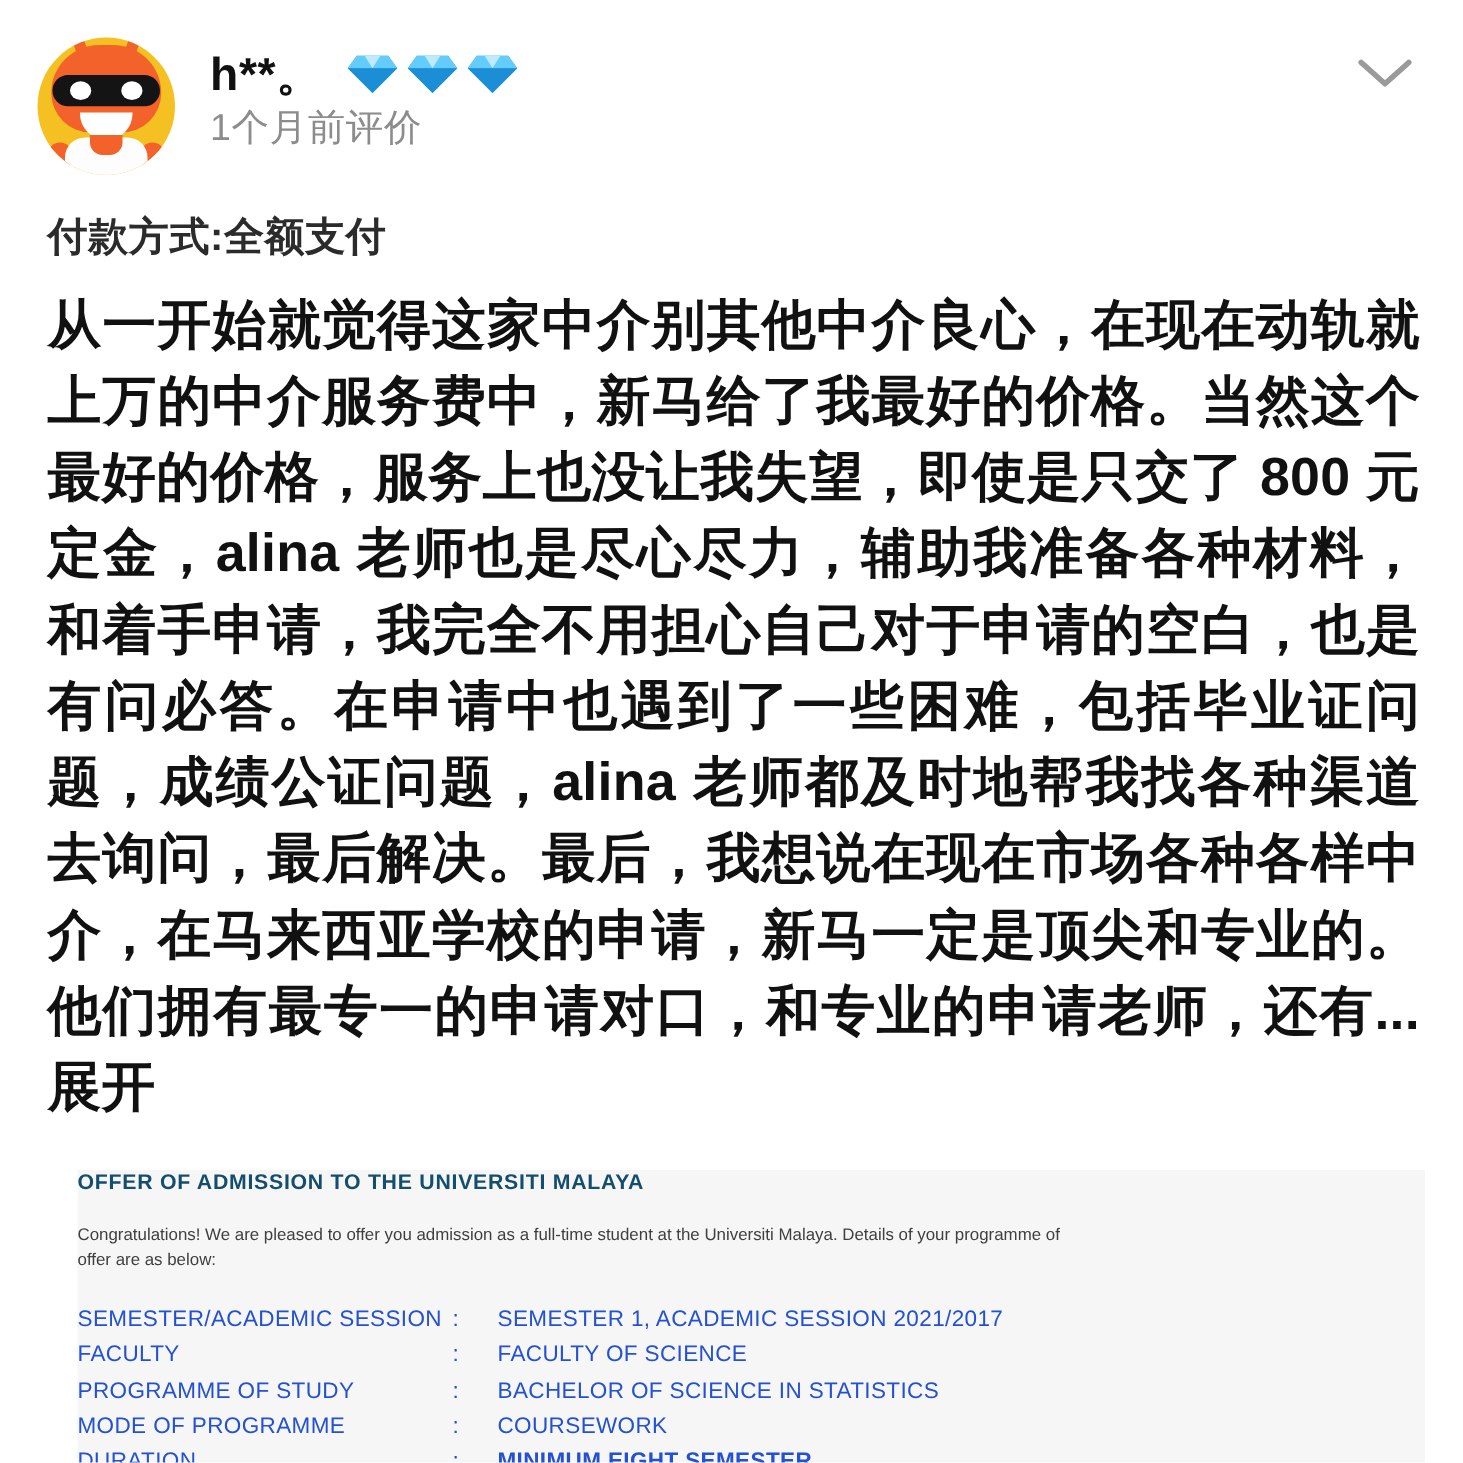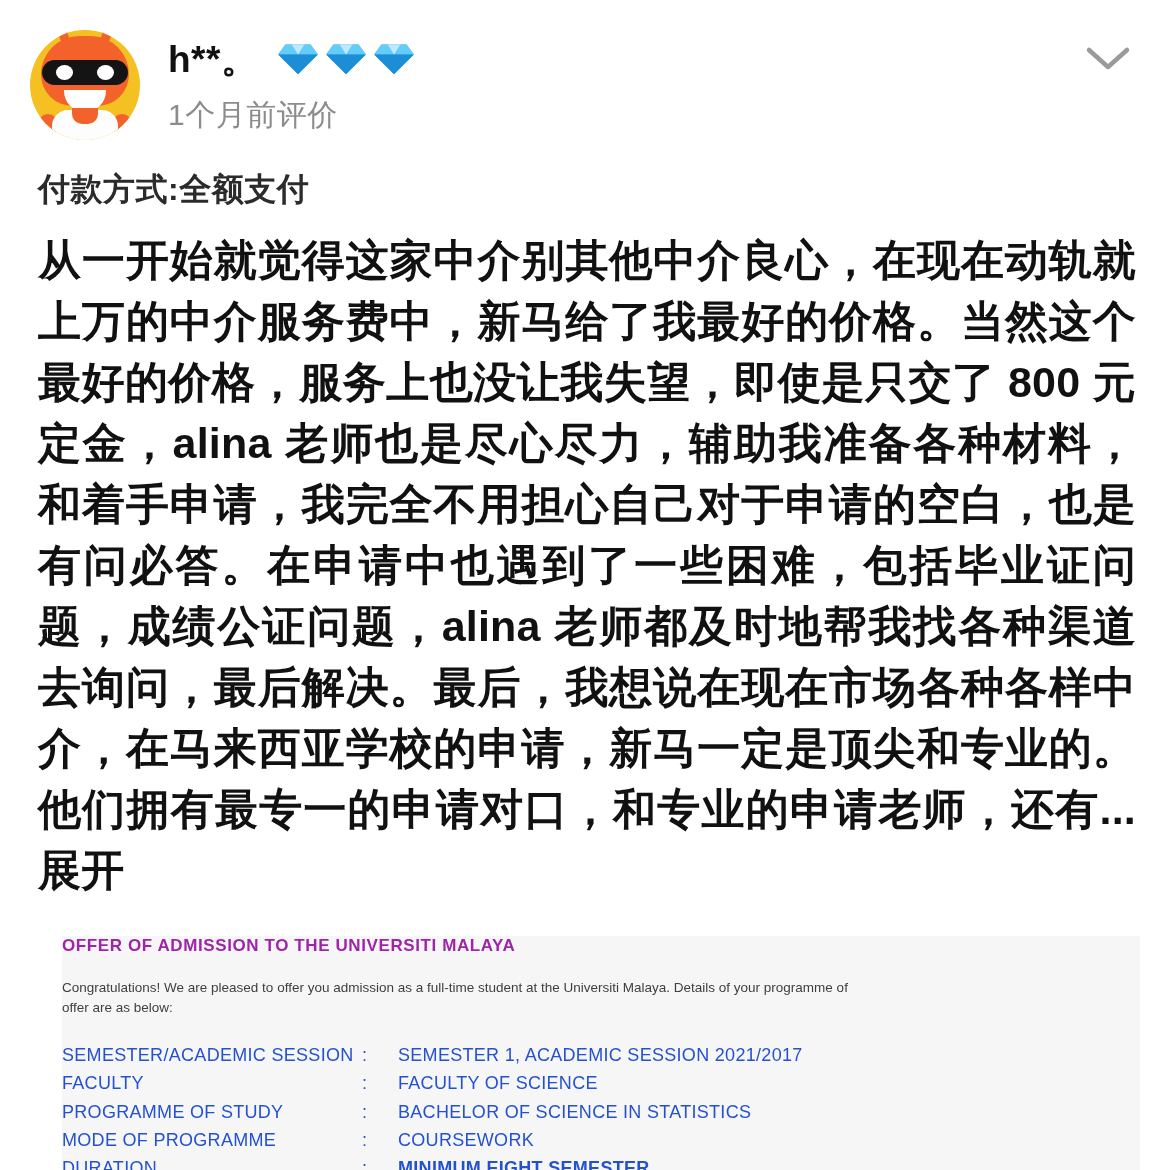--- a/index.html
+++ b/index.html
@@ -125,21 +125,21 @@
     display: flex;
     align-items: center;
     gap: 4px;
     margin-left: 6px;
   }
   .gem {
     width: 44px; height: 36px;
     display: block;
   }
   .review-time {
-    margin-top: 18px;
+    margin-top: 6px;
     font-size: 30px;
     color: #8c8c8c;
     letter-spacing: 0.5px;
     line-height: 1;
   }
   .chevron-btn {
     position: absolute;
     right: 34px;
     top: 36px;
     width: 56px; height: 44px;
@@ -180,21 +180,21 @@
     background: #ffffff;
     color: #2f2f2f;
     font-family: "Liberation Sans", "DejaVu Sans", sans-serif;
     position: relative;
     filter: contrast(0.93) brightness(1.0);
   }
   .doc-title {
     font-size: 17px;
     font-weight: bold;
     letter-spacing: 0.6px;
-    color: #a21caf;
+    color: #0c4a6e;
     margin-bottom: 22px;
   }
   .doc-intro {
     font-size: 13.5px;
     line-height: 1.55;
     color: #3a3a3a;
     max-width: 810px;
     margin-bottom: 22px;
   }
   .doc-table {

